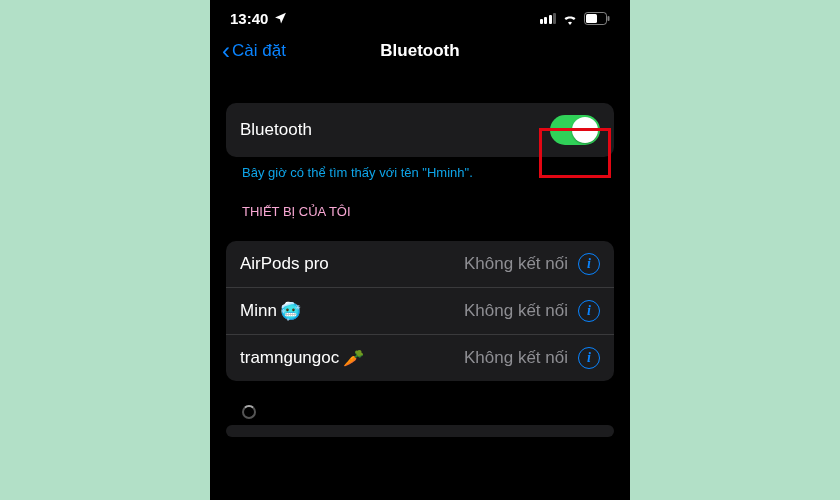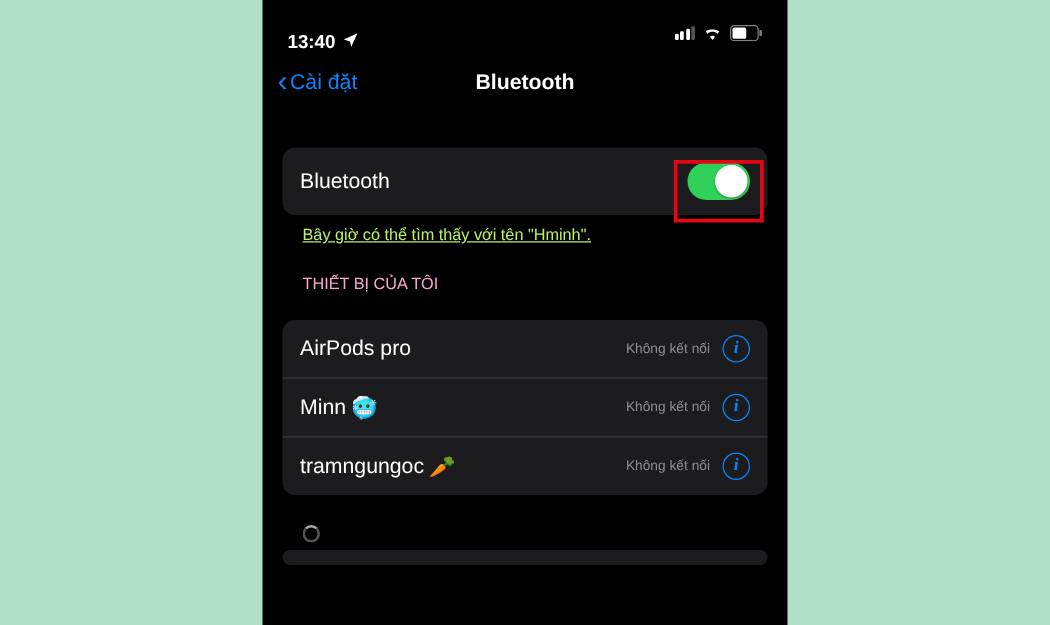--- a/index.html
+++ b/index.html
@@ -21,21 +21,21 @@
     overflow: hidden;
   }
   .status-bar {
     display: flex;
     justify-content: space-between;
     align-items: center;
     padding: 10px 20px 4px 20px;
     font-size: 15px;
     font-weight: 600;
   }
-  .status-left { display: flex; align-items: center; gap: 6px; margin-top: 15px; }
+  .status-left { display: flex; align-items: center; gap: 6px; }
   .status-right { display: flex; align-items: center; gap: 6px; }
   .location-icon { display: inline-block; }
   .nav-header {
     display: flex;
     align-items: center;
     padding: 8px 12px 14px 12px;
     position: relative;
   }
   .back-btn {
     display: flex;
@@ -83,21 +83,21 @@
     display: flex;
     align-items: center;
     gap: 4px;
   }
   .row-right {
     display: flex;
     align-items: center;
     gap: 10px;
   }
   .status-text {
-    font-size: 11px;
+    font-size: 17px;
     color: #8e8e93;
   }
   .toggle {
     width: 50px;
     height: 30px;
     border-radius: 15px;
     background: #30d158;
     position: relative;
     cursor: pointer;
   }
@@ -112,23 +112,22 @@
     right: 2px;
     box-shadow: 0 1px 2px rgba(0,0,0,0.3);
   }
   .highlight-box {
     position: absolute;
     border: 3px solid #e30613;
     pointer-events: none;
   }
   .footer-note {
     font-size: 13px;
-    color: #bef264;
+    color: #0ea5e9;
     padding: 8px 16px 0 16px;
-    text-decoration: underline;
   }
   .section-header {
     font-size: 13px;
     color: #f9a8d4;
     padding: 24px 16px 6px 16px;
     text-transform: uppercase;
     display: flex;
     align-items: center;
     gap: 6px;
   }

